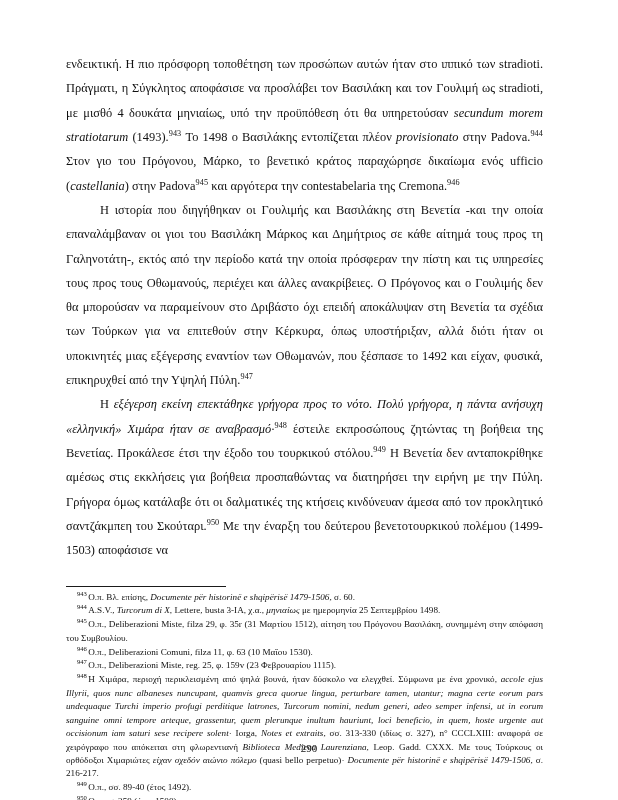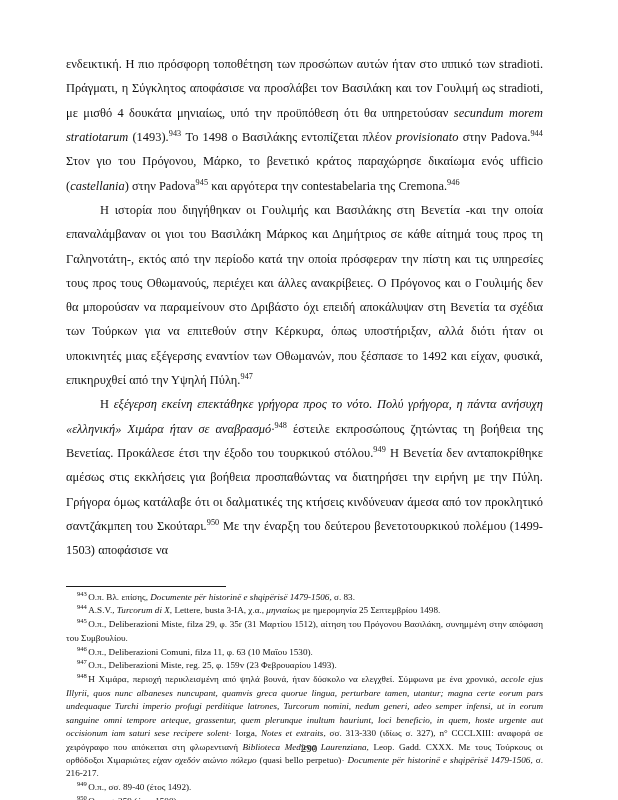--- a/index.html
+++ b/index.html
@@ -85,25 +85,25 @@
         <p class="no-indent"><span>ενδεικτική. Η πιο πρόσφορη τοποθέτηση των προσώπων αυτών ήταν στο ιππικό των stradioti. Πράγματι, η Σύγκλητος αποφάσισε να προσλάβει τον Βασιλάκη και τον Γουλιμή ως stradioti, με μισθό 4 δουκάτα μηνιαίως, υπό την προϋπόθεση ότι θα υπηρετούσαν </span><span class="it">secundum morem stratiotarum</span><span> (1493).</span><sup class="fn">943</sup><span> Το 1498 ο Βασιλάκης εντοπίζεται πλέον </span><span class="it">provisionato</span><span> στην Padova.</span><sup class="fn">944</sup><span> Στον γιο του Πρόγονου, Μάρκο, το βενετικό κράτος παραχώρησε δικαίωμα ενός ufficio (</span><span class="it">castellania</span><span>) στην Padova</span><sup class="fn">945</sup><span> και αργότερα την contestabelaria της Cremona.</span><sup class="fn">946</sup></p>
         <p class=""><span>Η ιστορία που διηγήθηκαν οι Γουλιμής και Βασιλάκης στη Βενετία -και την οποία επαναλάμβαναν οι γιοι του Βασιλάκη Μάρκος και Δημήτριος σε κάθε αίτημά τους προς τη Γαληνοτάτη-, εκτός από την περίοδο κατά την οποία πρόσφεραν την πίστη και τις υπηρεσίες τους προς τους Οθωμανούς, περιέχει και άλλες ανακρίβειες. Ο Πρόγονος και ο Γουλιμής δεν θα μπορούσαν να παραμείνουν στο Δριβάστο όχι επειδή αποκάλυψαν στη Βενετία τα σχέδια των Τούρκων για να επιτεθούν στην Κέρκυρα, όπως υποστήριξαν, αλλά διότι ήταν οι υποκινητές μιας εξέγερσης εναντίον των Οθωμανών, που ξέσπασε το 1492 και είχαν, φυσικά, επικηρυχθεί από την Υψηλή Πύλη.</span><sup class="fn">947</sup></p>
         <p class=""><span>Η </span><span class="it">εξέγερση εκείνη επεκτάθηκε γρήγορα προς το νότο. Πολύ γρήγορα, η πάντα ανήσυχη «ελληνική» Χιμάρα ήταν σε αναβρασμό·</span><sup class="fn">948</sup><span> έστειλε εκπροσώπους ζητώντας τη βοήθεια της Βενετίας. Προκάλεσε έτσι την έξοδο του τουρκικού στόλου.</span><sup class="fn">949</sup><span> Η Βενετία δεν ανταποκρίθηκε αμέσως στις εκκλήσεις για βοήθεια προσπαθώντας να διατηρήσει την ειρήνη με την Πύλη. Γρήγορα όμως κατάλαβε ότι οι δαλματικές της κτήσεις κινδύνευαν άμεσα από τον προκλητικό σαντζάκμπεη του Σκούταρι.</span><sup class="fn">950</sup><span> Με την έναρξη του δεύτερου βενετοτουρκικού πολέμου (1499-1503) αποφάσισε να</span></p>
       </div>
   </div>
 
   <div class="fn-rule"></div>
 
   <div class="footnotes">
     <div id="footnotes">
-        <p class="fnote"><sup>943</sup><span>Ο.π. Βλ. επίσης, </span><span class="it">Documente për historinë e shqipërisë 1479-1506</span><span>, σ. 83.</span></p>
+        <p class="fnote"><sup>943</sup><span>Ο.π. Βλ. επίσης, </span><span class="it">Documente për historinë e shqipërisë 1479-1506</span><span>, σ. 60.</span></p>
         <p class="fnote"><sup>944</sup><span>A.S.V., </span><span class="it">Turcorum di X</span><span>, Lettere, busta 3-IA, χ.α., </span><span class="it">μηνιαίως</span><span> με ημερομηνία 25 Σεπτεμβρίου 1498.</span></p>
         <p class="fnote"><sup>945</sup><span>Ο.π., Deliberazioni Miste, filza 29, φ. 35r (31 Μαρτίου 1512), αίτηση του Πρόγονου Βασιλάκη, συνημμένη στην απόφαση του Συμβουλίου.</span></p>
         <p class="fnote"><sup>946</sup><span>Ο.π., Deliberazioni Comuni, filza 11, φ. 63 (10 Μαΐου 1530).</span></p>
-        <p class="fnote"><sup>947</sup><span>Ο.π., Deliberazioni Miste, reg. 25, φ. 159v (23 Φεβρουαρίου 1493).</span></p>
+        <p class="fnote"><sup>947</sup><span>Ο.π., Deliberazioni Miste, reg. 25, φ. 159v (23 Φεβρουαρίου 1115).</span></p>
         <p class="fnote"><sup>948</sup><span>Η Χιμάρα, περιοχή περικλεισμένη από ψηλά βουνά, ήταν δύσκολο να ελεγχθεί. Σύμφωνα με ένα χρονικό, </span><span class="it">accole ejus Illyrii, quos nunc albaneses nuncupant, quamvis greca quorue lingua, perturbare tamen, utantur; magna certe eorum pars undequaque Turchi imperio profugi perditique latrones, Turcorum nomini, nedum generi, adeo semper infensi, ut in eorum sanguine omni tempore arteque, grassentur, quem plerunque inultum hauriunt, loci beneficio, in quem, hoste urgente aut occisionum iam saturi sese recipere solent</span><span>· Iorga, </span><span class="it">Notes et extraits</span><span>, σσ. 313-330 (ιδίως σ. 327), n° CCCLXIII: αναφορά σε χειρόγραφο που απόκειται στη φλωρεντιανή </span><span class="it">Biblioteca Medicea Laurenziana</span><span>, Leop. Gadd. CXXX. Με τους Τούρκους οι ορθόδοξοι Χιμαριώτες </span><span class="it">είχαν σχεδόν αιώνιο πόλεμο</span><span> (quasi bello perpetuo)· </span><span class="it">Documente për historinë e shqipërisë 1479-1506</span><span>, σ. 216-217.</span></p>
         <p class="fnote"><sup>949</sup><span>Ο.π., σσ. 89-40 (έτος 1492).</span></p>
         <p class="fnote"><sup>950</sup><span>Ο.π., σ. 259 (έτος 1500).</span></p>
       </div>
   </div>
 
   <div class="pagenum">290</div>
 
 </div>
 

